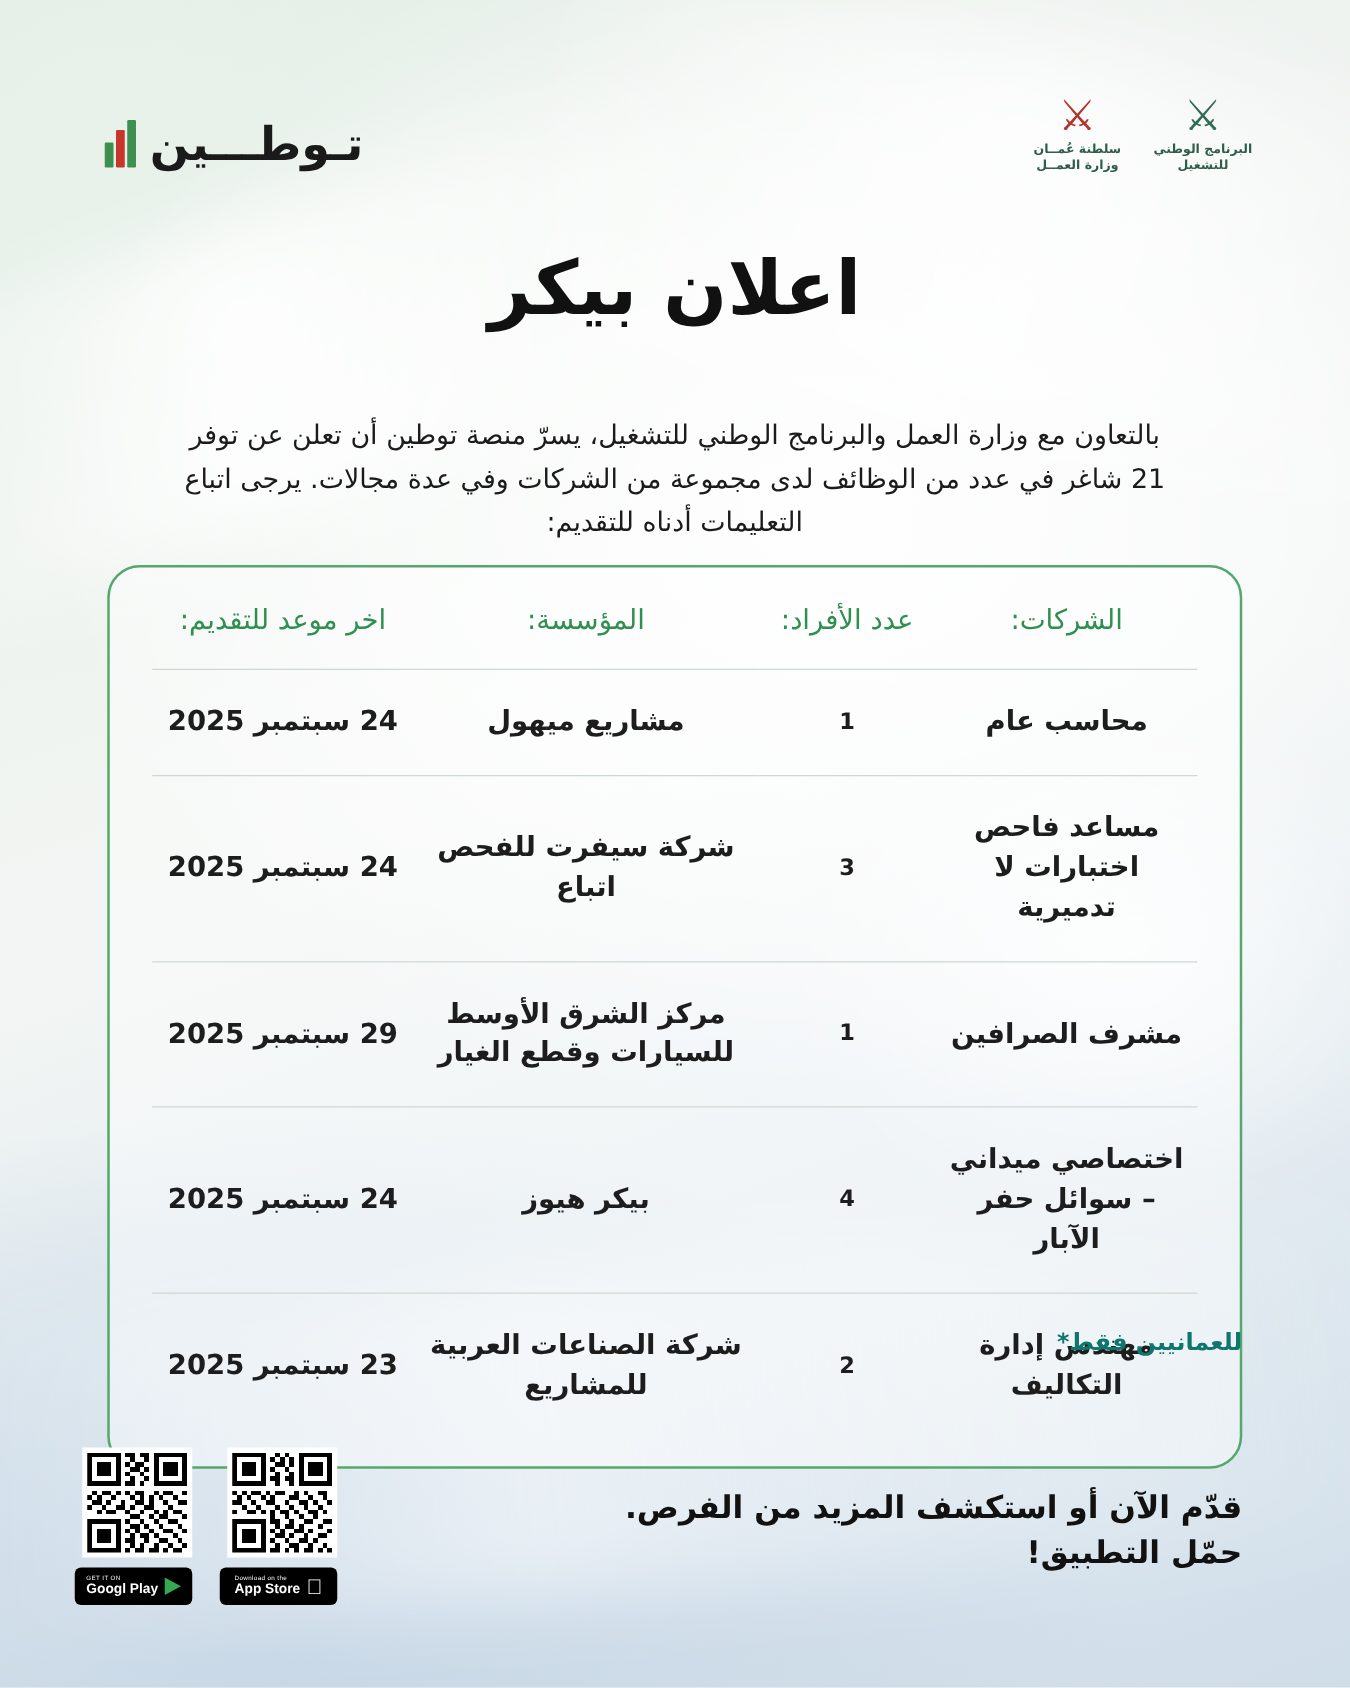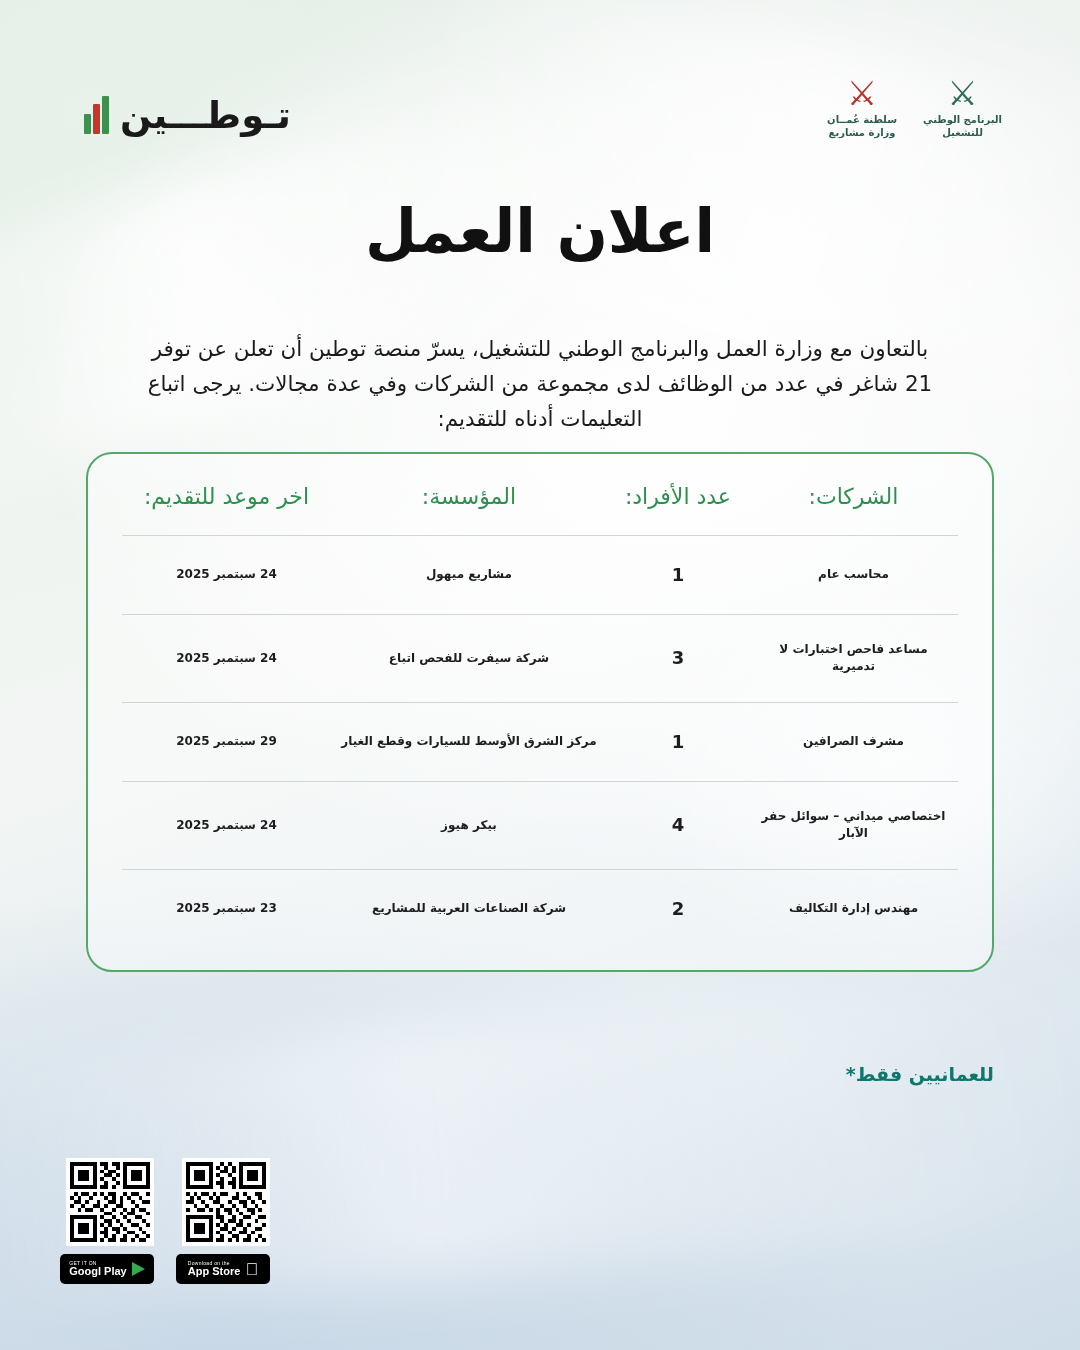--- a/index.html
+++ b/index.html
@@ -117,21 +117,21 @@
     padding: 4px 6px 26px 6px; text-align: center;
     font-family: "DejaVu Sans", sans-serif;
     white-space: nowrap;
   }
   table.jobs th.col-job { width: 25%; }
   table.jobs th.col-count { width: 17%; }
   table.jobs th.col-org { width: 33%; }
   table.jobs th.col-date { width: 25%; }
 
   table.jobs td {
-    font-size: 12px; font-weight: bold; color: #1d1d1d;
+    font-size: 22px; font-weight: bold; color: #1d1d1d;
     text-align: center; vertical-align: middle;
     padding: 26px 8px;
     line-height: 1.45;
     border-top: 1px solid #cdd8d2;
     font-family: "DejaVu Sans", sans-serif;
   }
   table.jobs tbody tr:first-child td { border-top: 1px solid #cdd8d2; }
   table.jobs td.num { font-size: 18px; }
 
   
@@ -202,25 +202,25 @@
 
   <div class="gov-logos">
     <div class="gov-logo">
       <div class="gov-emblem">⚔</div>
       <div class="gov-caption">البرنامج الوطني
 للتشغيل</div>
     </div>
     <div class="gov-logo">
       <div class="gov-emblem red">⚔</div>
       <div class="gov-caption">سلطنة عُمــان
-وزارة مشاريع</div>
+وزارة العمــل</div>
     </div>
   </div>
 
-  <h1 class="main-title">اعلان العمل</h1>
+  <h1 class="main-title">اعلان بيكر</h1>
 
   <p class="intro">بالتعاون مع وزارة العمل والبرنامج الوطني للتشغيل، يسرّ منصة توطين أن تعلن عن توفر 21 شاغر في عدد من الوظائف لدى مجموعة من الشركات وفي عدة مجالات. يرجى اتباع التعليمات أدناه للتقديم:</p>
 
   <div class="table-card">
     <table class="jobs">
       <thead>
         <tr>
           <th class="col-job">الشركات:</th>
           <th class="col-count">عدد الأفراد:</th>
           <th class="col-org">المؤسسة:</th>
@@ -257,20 +257,24 @@
           <td class="num">2</td>
           <td>شركة الصناعات العربية للمشاريع</td>
           <td>23 سبتمبر 2025</td>
         </tr>
       </tbody>
     </table>
   </div>
 
   <div class="note">للعمانيين فقط*</div>
 
+  <div class="footer-cta">
+    <div>قدّم الآن أو استكشف المزيد من الفرص.</div>
+    <div>حمّل التطبيق!</div>
+  </div>
 
   <div class="store-block">
 
     <div class="store-col">
       <span class="qr">
         <svg width="80" height="80" viewBox="0 0 21 21" shape-rendering="crispEdges">
           <rect width="21" height="21" fill="#fff"></rect>
           <g fill="#000">
             <rect x="0" y="0" width="7" height="7"></rect>
               <rect x="1" y="1" width="5" height="5" fill="#fff"></rect>

